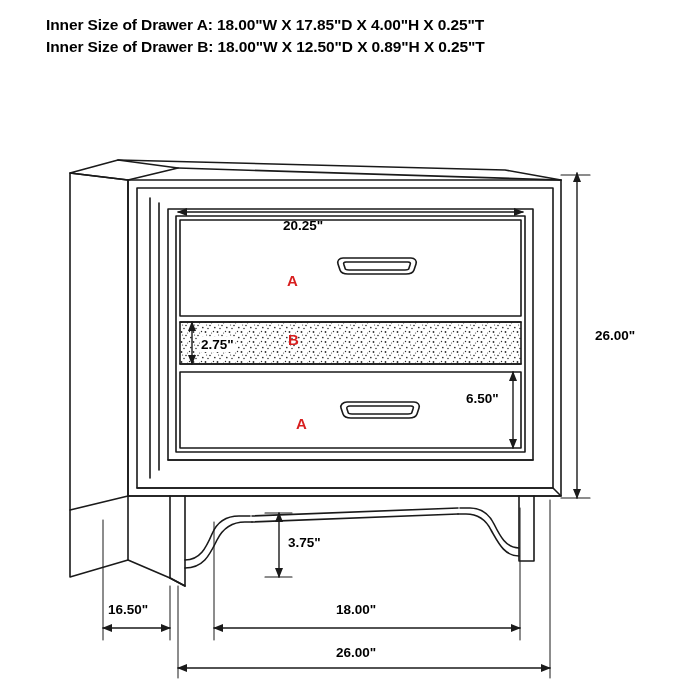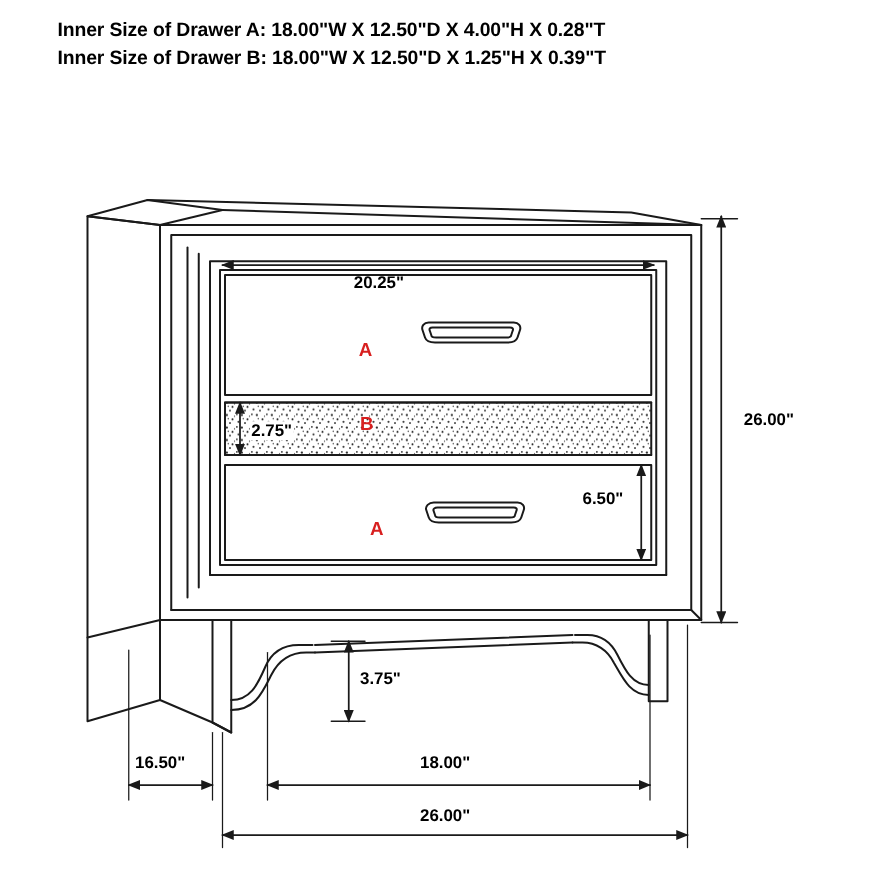--- a/index.html
+++ b/index.html
@@ -47,22 +47,22 @@
     color: #d81f1f;
     font-size: 15px;
   }
 </style>
 </head>
 <body>
 
 <div id="stage">
 
   <div class="hdr">
-    <div>Inner Size of Drawer A: 18.00"W X 12.50"D X 4.00"H X 0.28"T</div>
-    <div>Inner Size of Drawer B: 18.00"W X 12.50"D X 1.25"H X 0.39"T</div>
+    <div>Inner Size of Drawer A: 18.00"W X 17.85"D X 4.00"H X 0.25"T</div>
+    <div>Inner Size of Drawer B: 18.00"W X 12.50"D X 0.89"H X 0.25"T</div>
   </div>
 
   <svg id="drawing" width="700" height="700" viewBox="0 0 700 700">
     <defs>
       <marker id="arrA" markerWidth="10" markerHeight="8" refX="9" refY="4" orient="auto" markerUnits="userSpaceOnUse">
         <path d="M0,0 L10,4 L0,8 z" fill="#1a1a1a"></path>
       </marker>
       <marker id="arrB" markerWidth="10" markerHeight="8" refX="1" refY="4" orient="auto" markerUnits="userSpaceOnUse">
         <path d="M10,0 L0,4 L10,8 z" fill="#1a1a1a"></path>
       </marker>

